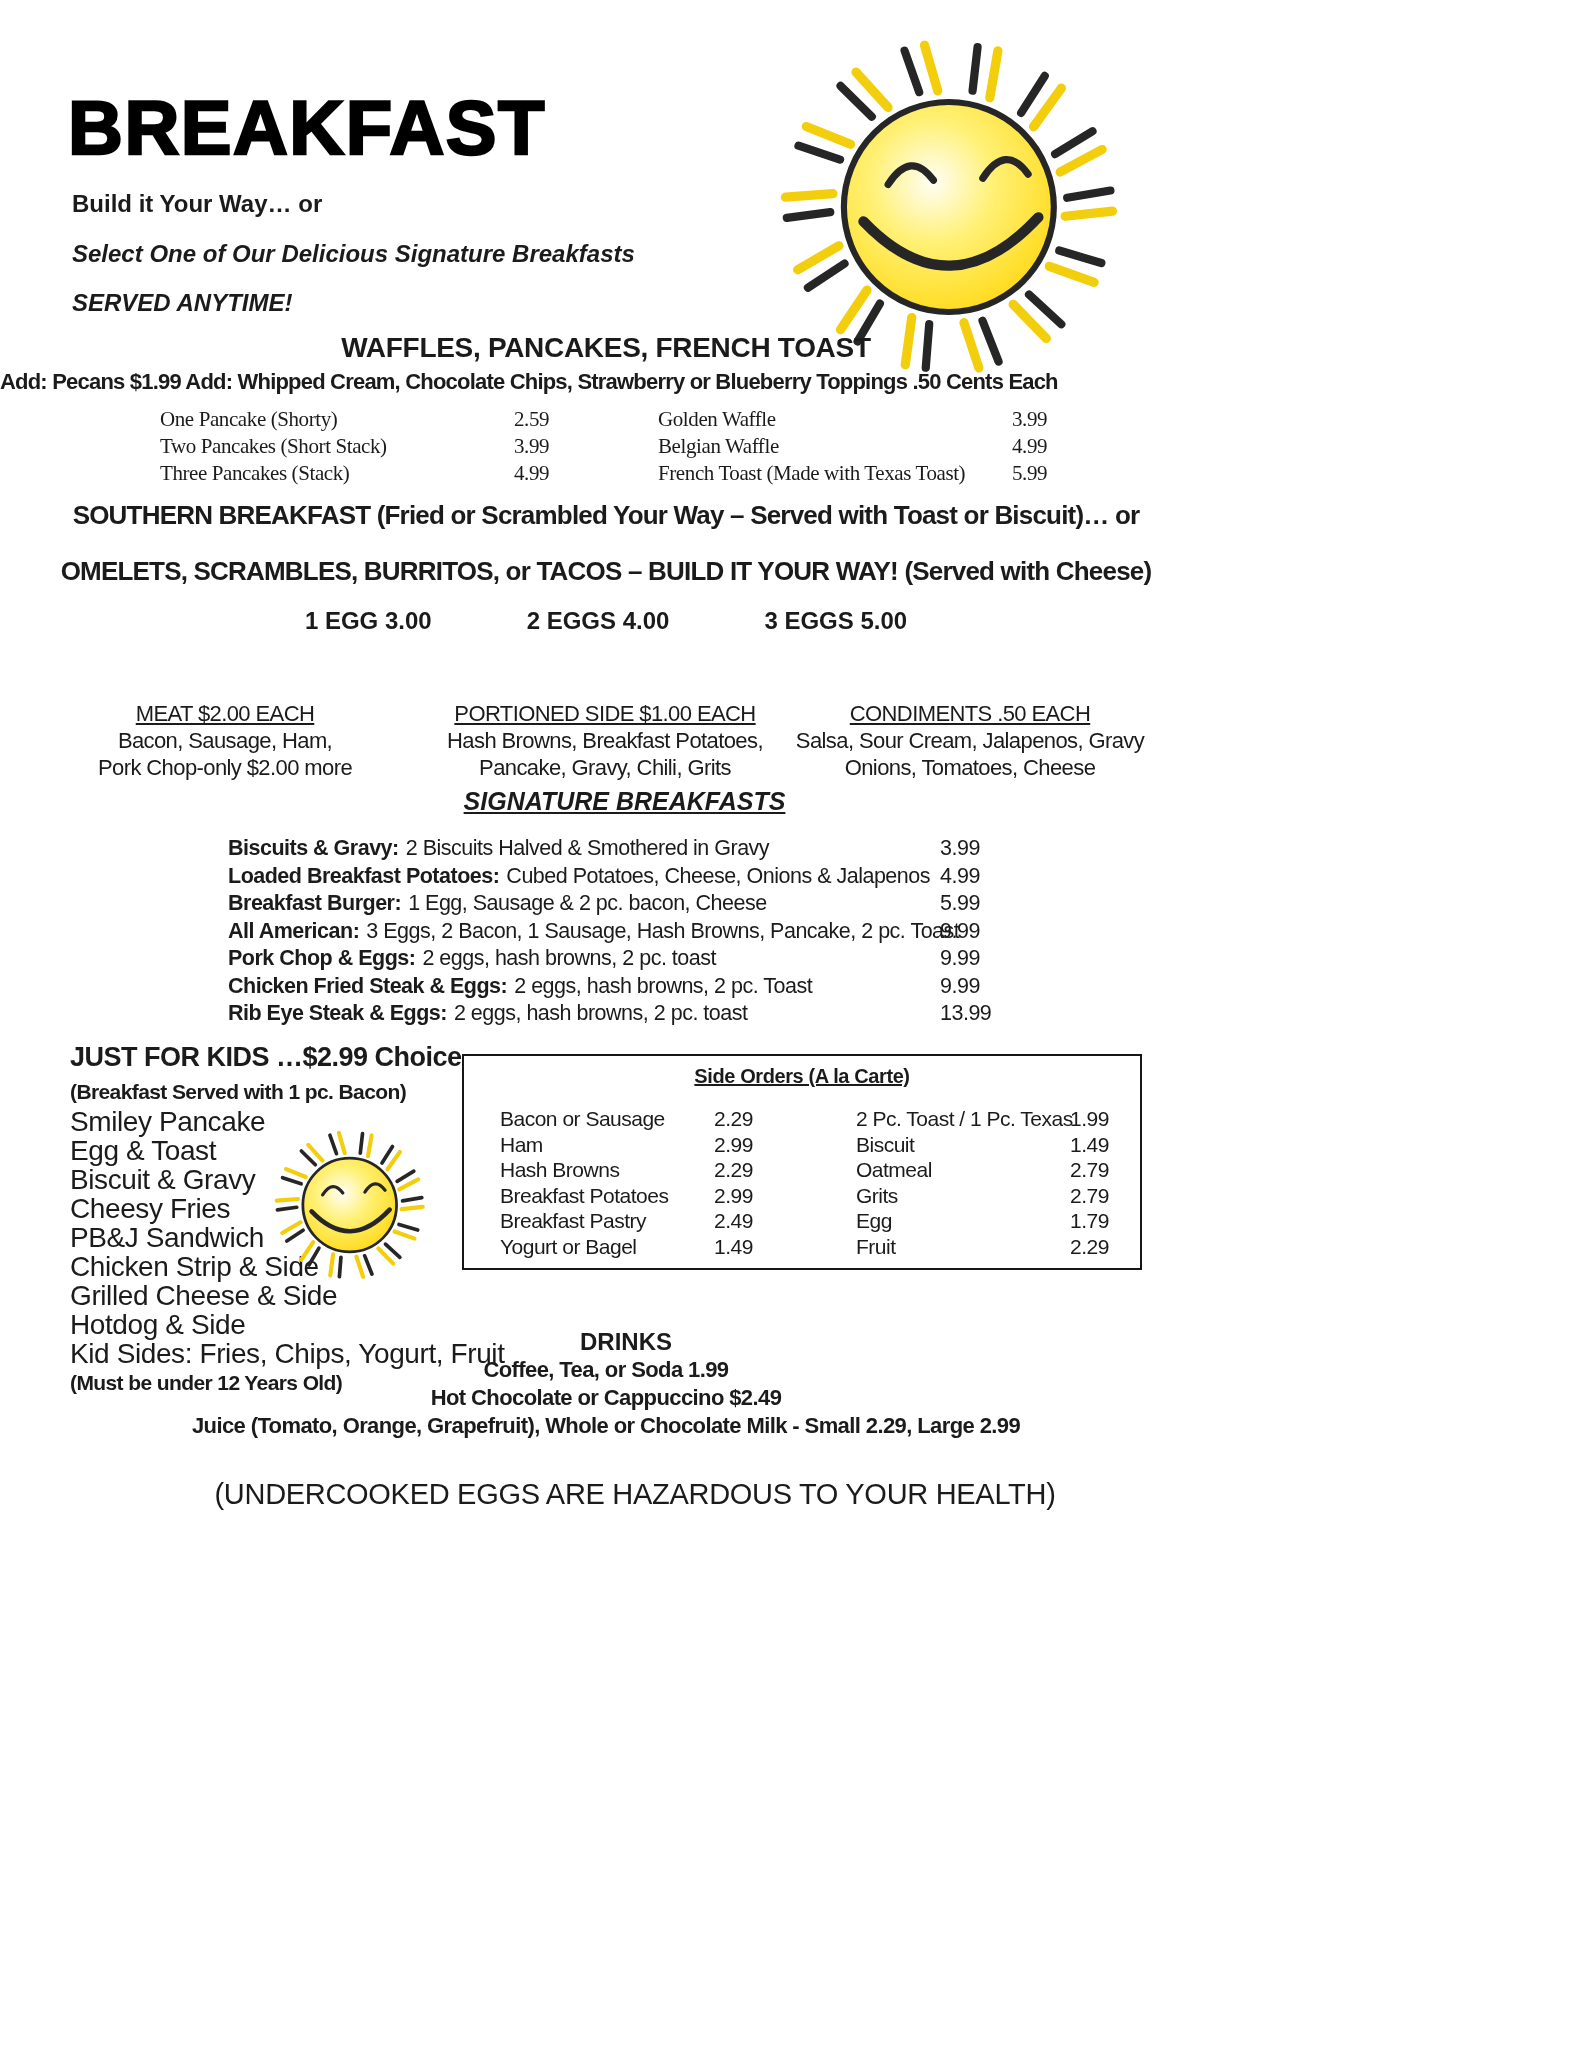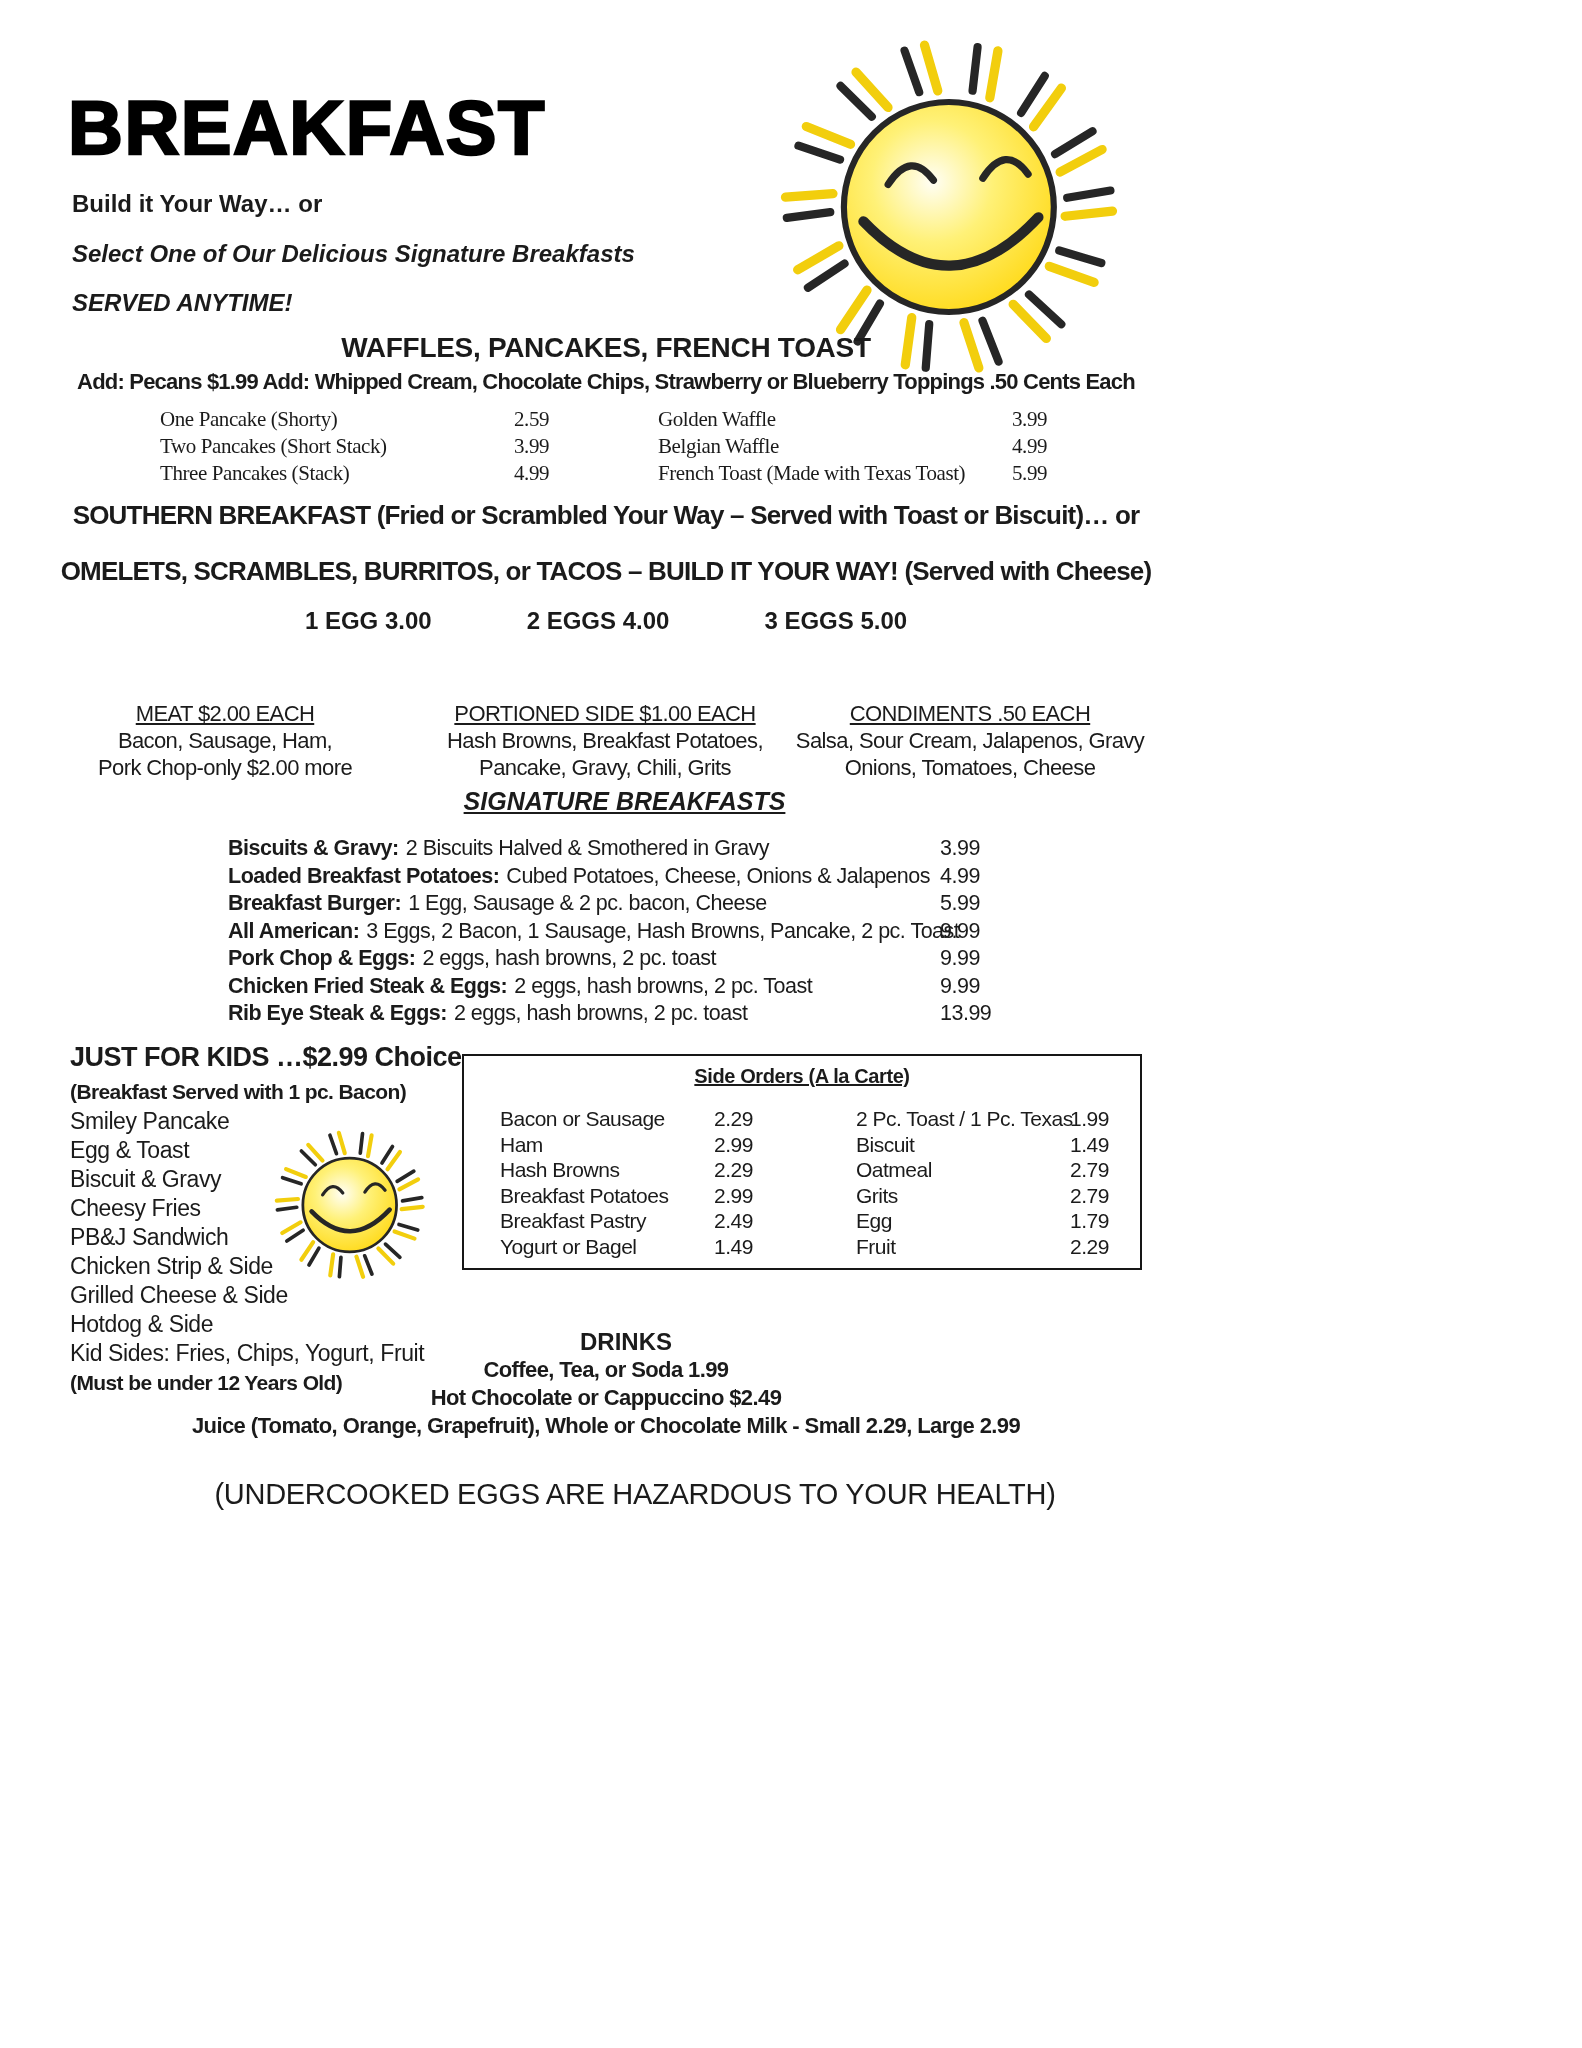--- a/index.html
+++ b/index.html
@@ -21,21 +21,21 @@
   #tagline3 { top:289px; font-style:italic; }
 
   
   .sun-big   { left:748px; top:30px;  width:412px; height:354px; }
   .sun-small { left:260px; top:1126px; width:184px; height:158px; }
   .sun-stroke { fill:none; stroke:#262626; stroke-width:7; stroke-linecap:round; }
 
   
   #waffles { left:0; top:332px; width:1212px; height:170px; }
   .sec-heading { font-size:28px; font-weight:bold; text-align:center; letter-spacing:-0.3px; }
-  .addons-line { font-size:22px; font-weight:bold; text-align:center; letter-spacing:-0.8px; margin-top:5px; }
+  .addons-line { font-size:22px; font-weight:bold; text-align:left; letter-spacing:-0.8px; margin-top:5px; }
   .wtab { position:absolute; top:74px; font-size:21px; letter-spacing:-0.4px; line-height:27px;font-family:Liberation Serif, serif; }
   #wtab-left  { left:160px; width:430px; }
   #wtab-right { left:658px; width:440px; }
   .menu-row { position:relative; }
   .menu-price { position:absolute; left:354px; top:0; }
 
   
   .big-line { left:0; width:1212px; text-align:center; font-size:26px; font-weight:bold; letter-spacing:-0.8px; }
   #southern { top:500px; }
   #omelets  { top:556px; }
@@ -54,21 +54,21 @@
   #sig-heading span { text-decoration:underline; }
   #sig-list { left:228px; top:835px; width:800px; font-size:21.5px; letter-spacing:-0.5px; line-height:27.5px; }
   .sig-row { position:relative; white-space:nowrap; }
   .sig-name { font-weight:bold; margin-right:7px; }
   .sig-price { position:absolute; left:712px; top:0; }
 
   
   #kids { left:70px; top:1042px; width:400px; }
   .kids-heading { font-size:27px; font-weight:bold; letter-spacing:-0.5px; }
   .kids-sub  { font-size:21px; font-weight:bold; letter-spacing:-0.6px; margin:7px 0 3px; }
-  .kids-item { font-size:23px; letter-spacing:-0.4px; line-height:29px; white-space:nowrap; }
+  .kids-item { font-size:28px; letter-spacing:-0.4px; line-height:29px; white-space:nowrap; }
   .kids-note { font-size:21px; font-weight:bold; letter-spacing:-0.6px; line-height:29px; }
 
   
   #side-box { left:462px; top:1054px; width:680px; height:216px; border:2px solid #161616; }
   .side-title { text-align:center; margin-top:9px; font-size:20px; font-weight:bold; letter-spacing:-0.4px; }
   .side-title span { text-decoration:underline; }
   .side-col { position:absolute; font-size:21px; letter-spacing:-0.5px; line-height:25.5px; }
   #side-col-left  { left:36px;  top:50px; width:310px; }
   #side-col-right { left:392px; top:50px; width:285px; }
   .side-row { position:relative; white-space:nowrap; }

